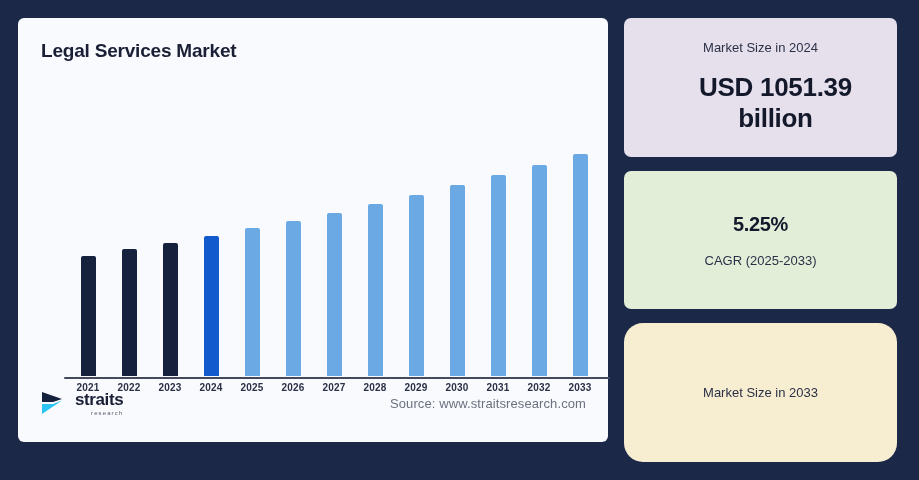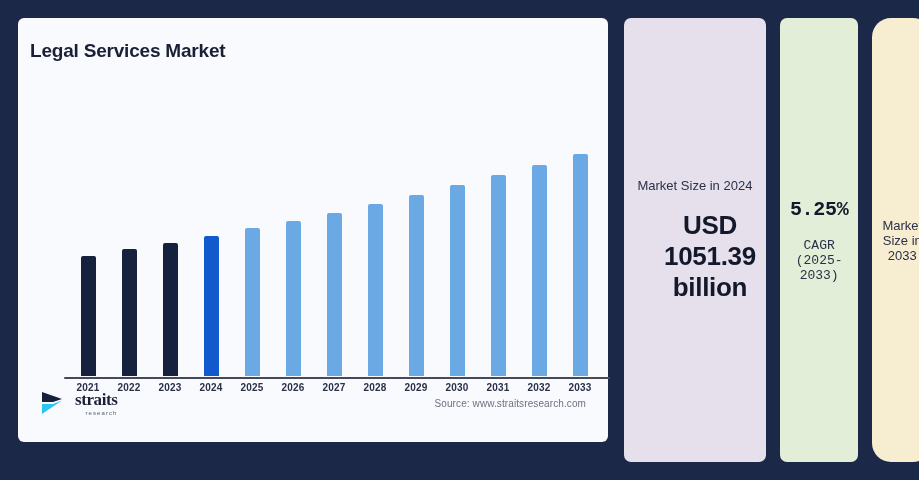--- a/index.html
+++ b/index.html
@@ -17,21 +17,21 @@
     gap: 16px;
   }
 
   
   .chart-panel {
     width: 590px;
     height: 424px;
     background: #f8fafd;
     border-radius: 6px;
     position: relative;
-    padding: 22px 22px 0 12px;
+    padding: 22px 22px 0 23px;
   }
   .chart-title {
     font-size: 19px;
     font-weight: bold;
     color: #1a1f36;
     letter-spacing: -0.2px;
   }
   .chart-subtitle {
     margin-top: 27px;
     font-size: 12.5px;
@@ -104,40 +104,39 @@
     justify-content: space-between;
   }
   .logo { display: flex; align-items: center; gap: 5px; }
   .logo-mark { width: 30px; height: 28px; display: block; }
   .logo-text { display: flex; flex-direction: column; line-height: 1; }
   .logo-name {
     font-size: 17px;
     font-weight: bold;
     color: #1a1f36;
     letter-spacing: -0.4px;
-    font-family: Liberation Serif, serif;
   }
   .logo-sub {
     font-size: 6px;
     color: #5a6070;
     letter-spacing: 1.1px;
     text-align: right;
     margin-top: 2px;
   }
   .source {
-    font-size: 10px;
+    font-size: 13px;
     color: #6c7180;
     letter-spacing: 0.1px;
   }
 
   
   .cards {
     width: 273px;
     display: flex;
-    flex-direction: row;
+    flex-direction: column;
     gap: 14px;
   }
   .card {
     flex: 1;
     border-radius: 7px;
     display: flex;
     flex-direction: column;
     align-items: center;
     justify-content: center;
     gap: 17px;
@@ -237,21 +236,21 @@
       </div>
       <div class="source">Source: www.straitsresearch.com</div>
     </div>
   </div>
 
   <div class="cards" id="cards">
       <div class="card" style="background: rgb(230, 224, 236);">
         <div class="card-label">Market Size in 2024</div>
         <div class="card-value big">USD 1051.39 billion</div>
       </div>
-      <div class="card" style="background: rgb(226, 238, 216); font-family: Liberation Mono, monospace;">
+      <div class="card" style="background: rgb(226, 238, 216);">
         <div class="card-value">5.25%</div>
         <div class="card-label">CAGR (2025-2033)</div>
       </div>
       <div class="card" style="background: rgb(247, 238, 210); border-radius: 19px;">
         <div class="card-label">Market Size in 2033</div>
       </div>
     </div>
 
 </div>
 

